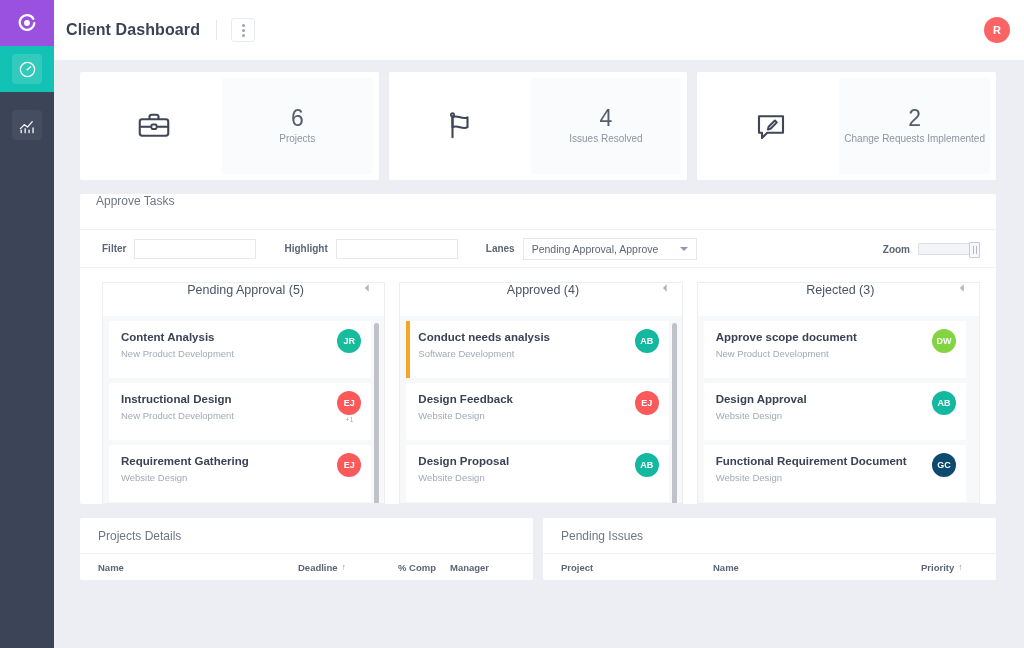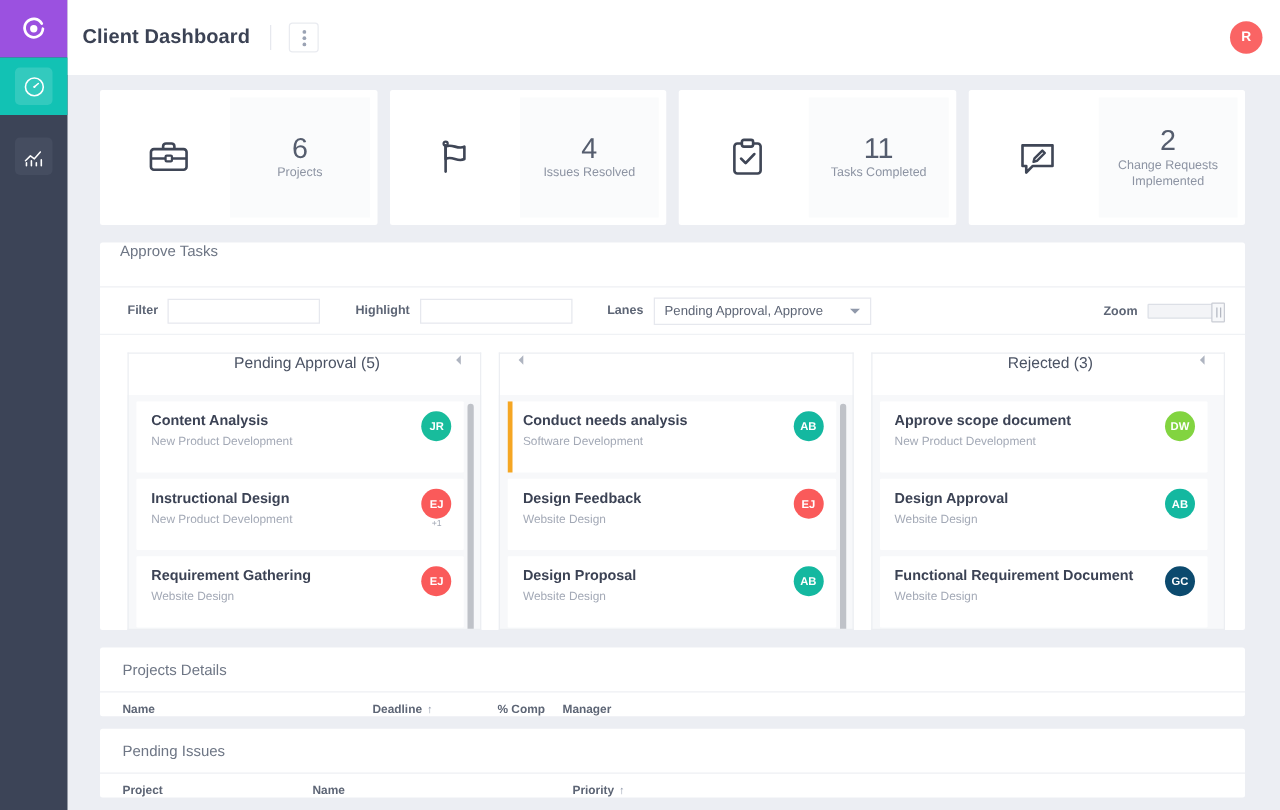--- a/index.html
+++ b/index.html
@@ -153,21 +153,21 @@
   .card-sub { font-size: 9.5px; color: #a3a9b6; line-height: 1.5; margin-top: 1px; }
   .card-avatar-wrap { display: flex; flex-direction: column; align-items: center; gap: 1px; }
   .card-avatar {
     width: 24px; height: 24px; border-radius: 50%; color: #fff;
     font-size: 9px; font-weight: bold;
     display: flex; align-items: center; justify-content: center;
   }
   .avatar-extra { font-size: 7px; color: #a3a9b6; }
 
   
-  .bottom-row { display: flex; gap: 10px; margin-top: 14px; flex-direction: column; }
+  .bottom-row { display: flex; gap: 10px; margin-top: 14px; }
   .bottom-panel { flex: 1; height: 62px; background: #fff; border-radius: 2px; }
   .bp-head { height: 36px; display: flex; align-items: center; padding: 0 18px;
              border-bottom: 1px solid #eef0f4; }
   .bp-title { font-size: 12px; color: #6e7685; }
   .bp-cols { display: flex; padding: 8px 18px 0 18px; }
   .bp-col { font-size: 9.5px; color: #5d6575; font-weight: bold; display: flex; gap: 4px; }
   .sort-arrow { color: #9099aa; font-size: 9px; }
 </style>
 </head>
 <body>
@@ -240,33 +240,20 @@
               <circle cx="5" cy="4.6" r="1.1" stroke="currentColor" stroke-width="1.2"></circle>
               <path d="M5 6.2c3.5-2 6.5 2 10 0v6.6c-3.5 2-6.5-2-10 0V6.2z" stroke="currentColor" stroke-width="1.4" stroke-linejoin="round"></path>
             </svg>
           </div>
           <div class="kpi-text">
             <div class="kpi-value">4</div>
             <div class="kpi-label">Issues Resolved</div>
           </div>
         </div>
 
-        <div class="kpi-card">
-          <div class="kpi-icon-wrap">
-            <svg class="kpi-icon" viewBox="0 0 24 24" fill="none">
-              <rect x="5" y="4.5" width="14" height="16" rx="1.6" stroke="currentColor" stroke-width="1.4"></rect>
-              <rect x="9" y="2.6" width="6" height="3.6" rx="1.1" stroke="currentColor" stroke-width="1.4" fill="#fff"></rect>
-              <path d="M8.6 12.6l2.4 2.4 4.6-4.8" stroke="currentColor" stroke-width="1.5" stroke-linecap="round" stroke-linejoin="round"></path>
-            </svg>
-          </div>
-          <div class="kpi-text">
-            <div class="kpi-value">11</div>
-            <div class="kpi-label">Tasks Completed</div>
-          </div>
-        </div>
 
         <div class="kpi-card">
           <div class="kpi-icon-wrap">
             <svg class="kpi-icon" viewBox="0 0 24 24" fill="none">
               <path d="M4 5.5h16v11H9.5L6 20v-3.5H4v-11z" stroke="currentColor" stroke-width="1.4" stroke-linejoin="round"></path>
               <path d="M14.6 8.3l1.3 1.3-4.2 4.2-1.8.5.5-1.8 4.2-4.2z" stroke="currentColor" stroke-width="1.3" stroke-linejoin="round"></path>
             </svg>
           </div>
           <div class="kpi-text">
             <div class="kpi-value">2</div>
@@ -344,20 +331,21 @@
                     <div class="card-avatar" style="background:#fa5a5a">EJ</div>
                   </div>
                 </div>
 
               </div>
             </div>
           </div>
 
           <div class="lane">
             <div class="lane-head">
+              <div class="lane-title">Approved (4)</div>
               <svg class="collapse-icon" viewBox="0 0 12 12">
                 <path d="M8 1.5L3.5 6 8 10.5z" fill="currentColor"></path>
               </svg>
             </div>
             <div class="lane-body scrollable">
               <div class="lane-scroll">
                 <div class="card">
                   <div class="card-bar" style="background:#f5a623"></div>
                   <div class="card-texts">
                     <div class="card-title">Conduct needs analysis</div>

